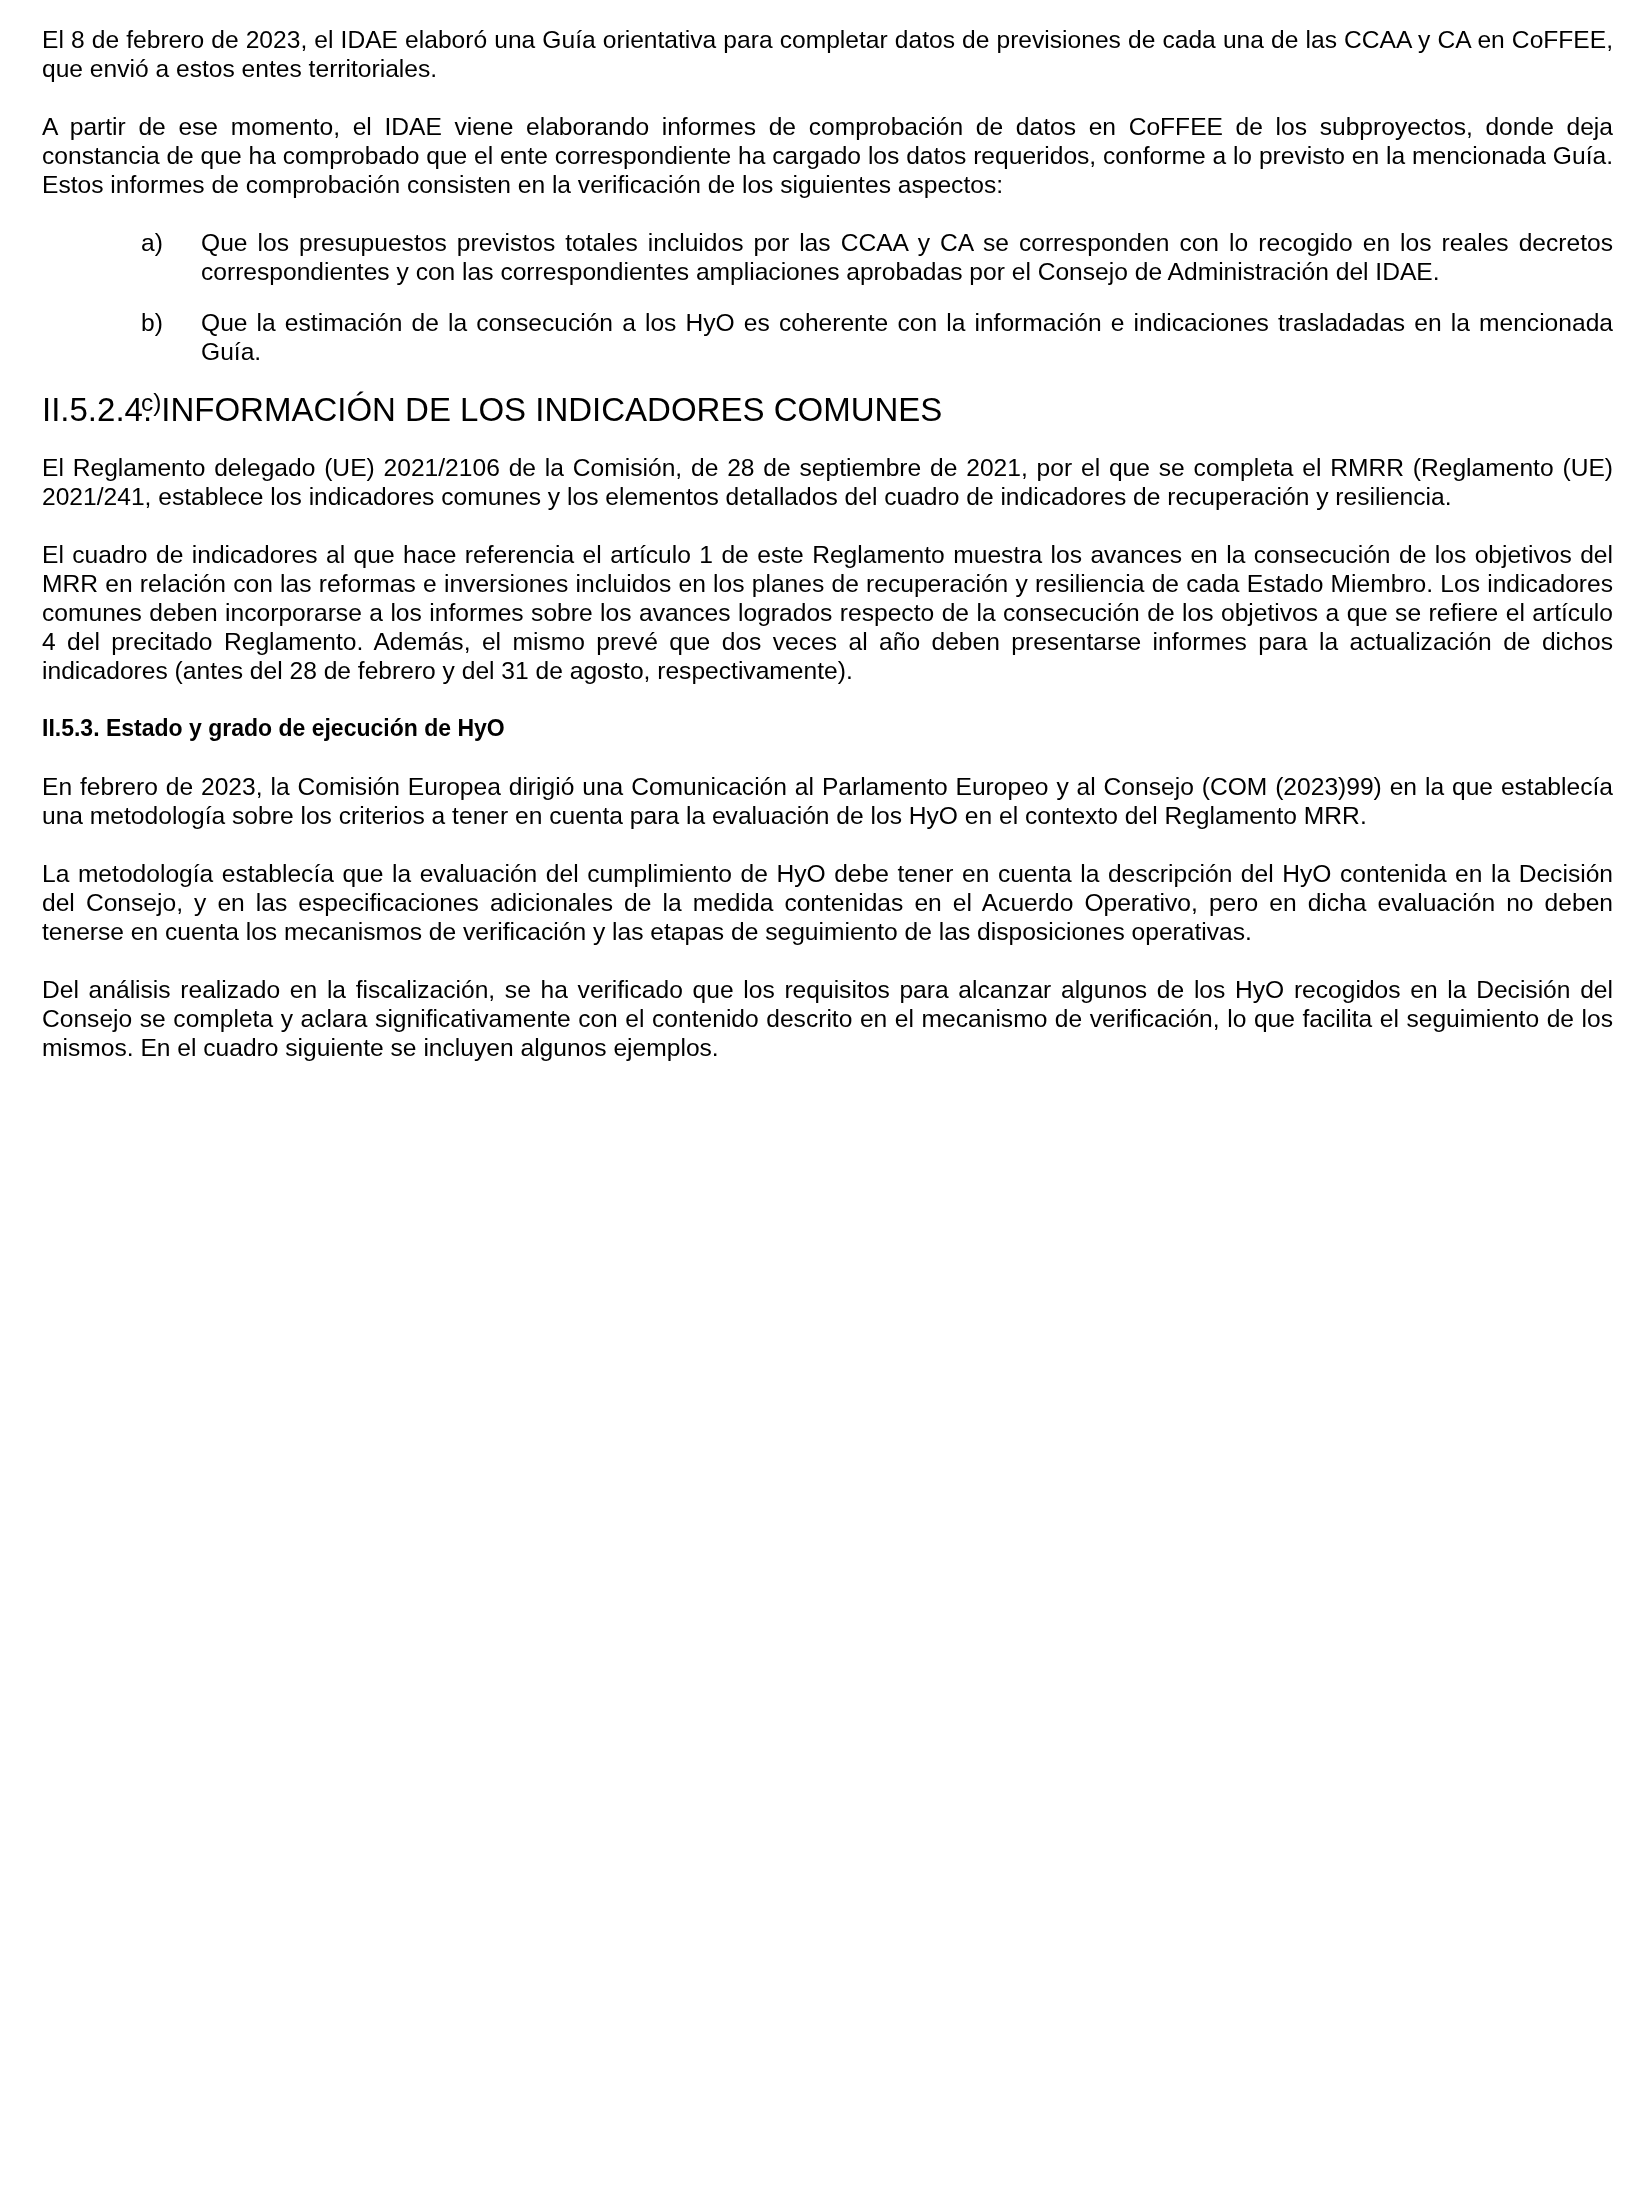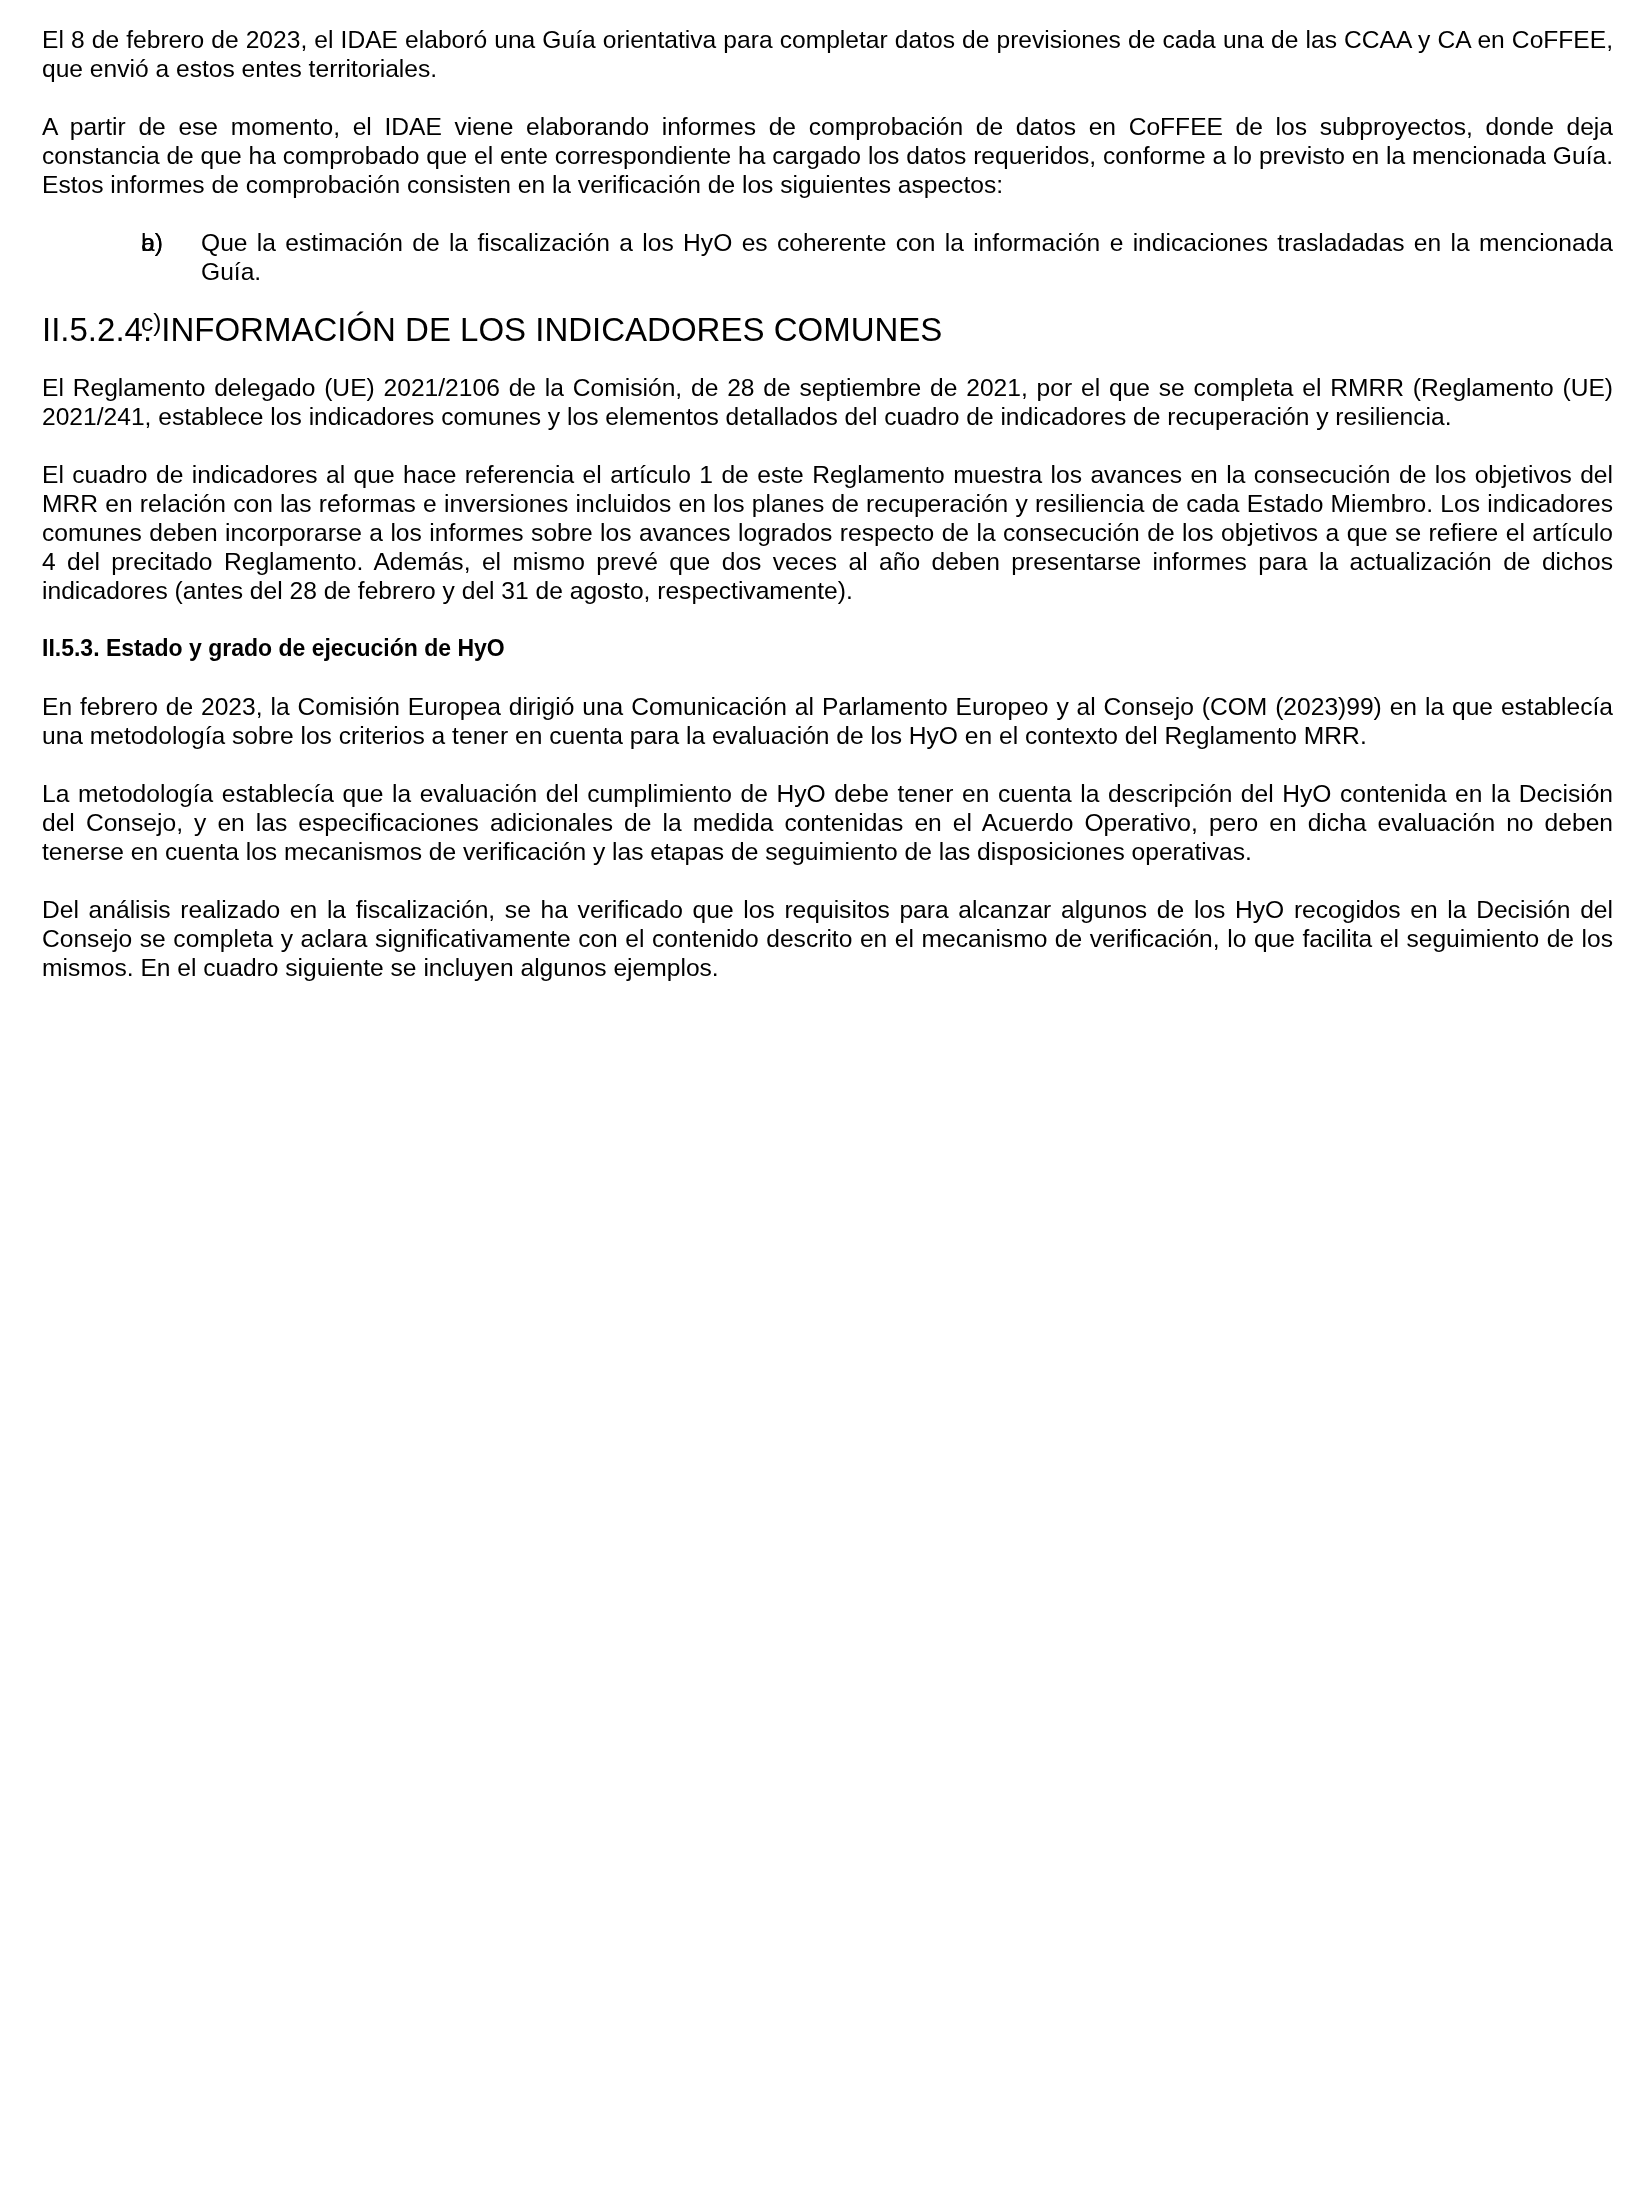--- a/index.html
+++ b/index.html
@@ -87,24 +87,25 @@
 <div class="page">
   <div class="doc-body">
 
     <p class="para">El 8 de febrero de 2023, el IDAE elaboró una Guía orientativa para completar datos de previsiones de cada una de las CCAA y CA en CoFFEE, que envió a estos entes territoriales.</p>
 
     <p class="para">A partir de ese momento, el IDAE viene elaborando informes de comprobación de datos en CoFFEE de los subproyectos, donde deja constancia de que ha comprobado que el ente correspondiente ha cargado los datos requeridos, conforme a lo previsto en la mencionada Guía. Estos informes de comprobación consisten en la verificación de los siguientes aspectos:</p>
 
     <ol class="lettered">
       <li>
         <span class="marker">a)</span>
+        <span class="li-text">Que los presupuestos previstos totales incluidos por las CCAA y CA se corresponden con lo recogido en los reales decretos correspondientes y con las correspondientes ampliaciones aprobadas por el Consejo de Administración del IDAE.</span>
       </li>
       <li>
         <span class="marker">b)</span>
-        <span class="li-text">Que la estimación de la fiscalización a los HyO es coherente con la información e indicaciones trasladadas en la mencionada Guía.</span>
+        <span class="li-text">Que la estimación de la consecución a los HyO es coherente con la información e indicaciones trasladadas en la mencionada Guía.</span>
       </li>
       <li>
         <span class="marker">c)</span>
       </li>
     </ol>
 
     <h3 class="heading-plain gap-before-heading">II.5.2.4. INFORMACIÓN DE LOS INDICADORES COMUNES</h3>
 
     <p class="para">El Reglamento delegado (UE) 2021/2106 de la Comisión, de 28 de septiembre de 2021, por el que se completa el RMRR (Reglamento (UE) 2021/241, establece los indicadores comunes y los elementos detallados del cuadro de indicadores de recuperación y resiliencia.</p>
 

